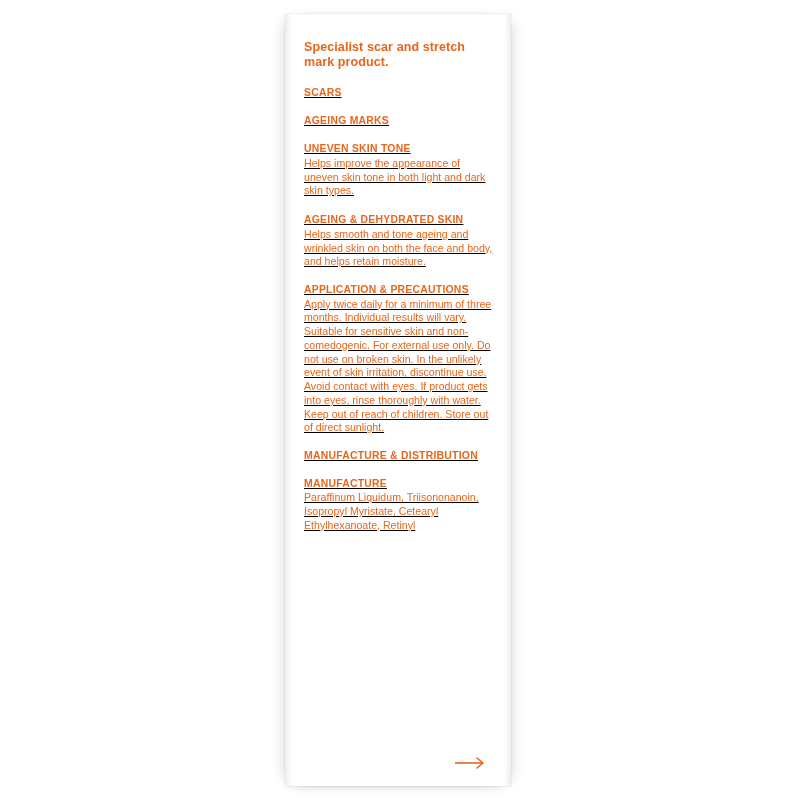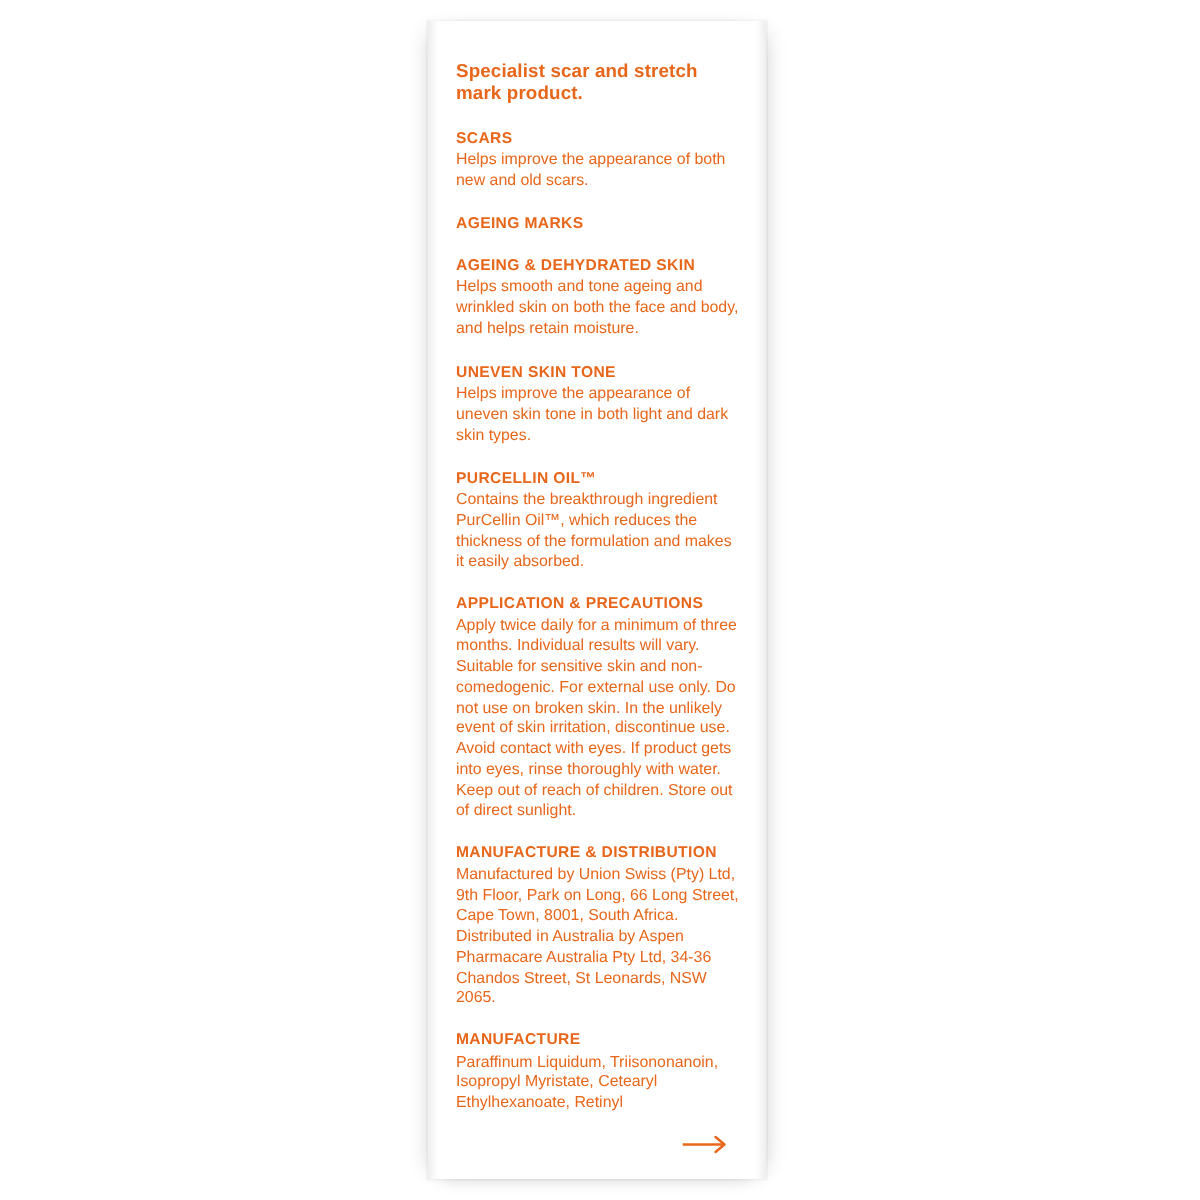--- a/index.html
+++ b/index.html
@@ -54,21 +54,21 @@
     width: 190px;
   }
   .lede {
     color: #E8661A;
     font-weight: bold;
     font-size: 12.5px;
     line-height: 1.22;
     letter-spacing: 0.1px;
     margin: 0 0 13px 0;
   }
-  .section { margin: 16px 0 11px 0; }
+  .section { margin: 16px 0 11px 0; text-decoration: underline; }
   .heading {
     color: #E8661A;
     font-weight: bold;
     font-size: 10.4px;
     letter-spacing: 0.25px;
     line-height: 1.2;
     margin: 0 0 1px 0;
   }
   .body {
     color: #E8661A;
@@ -93,50 +93,44 @@
 <body>
 
 <div id="stage">
   <div id="panel">
     <div id="content">
 
       <p class="lede">Specialist scar and stretch mark product.</p>
 
       <div class="section">
         <div class="heading">SCARS</div>
-        <p class="body">Helps improve the appearance of both new and old scars.</p>
       </div>
 
       <div class="section">
         <div class="heading">AGEING MARKS</div>
-      </div>
-
-      <div class="section">
-        <div class="heading">AGEING &amp; DEHYDRATED SKIN</div>
-        <p class="body">Helps smooth and tone ageing and wrinkled skin on both the face and body, and helps retain moisture.</p>
       </div>
 
       <div class="section">
         <div class="heading">UNEVEN SKIN TONE</div>
         <p class="body">Helps improve the appearance of uneven skin tone in both light and dark skin types.</p>
       </div>
 
       <div class="section">
-        <div class="heading">PURCELLIN OIL™</div>
-        <p class="body">Contains the breakthrough ingredient PurCellin Oil™, which reduces the thickness of the formulation and makes it easily absorbed.</p>
+        <div class="heading">AGEING &amp; DEHYDRATED SKIN</div>
+        <p class="body">Helps smooth and tone ageing and wrinkled skin on both the face and body, and helps retain moisture.</p>
       </div>
+
 
       <div class="section gap-top">
         <div class="heading">APPLICATION &amp; PRECAUTIONS</div>
         <p class="body">Apply twice daily for a minimum of three months. Individual results will vary. Suitable for sensitive skin and non-comedogenic. For external use only. Do not use on broken skin. In the unlikely event of skin irritation, discontinue use. Avoid contact with eyes. If product gets into eyes, rinse thoroughly with water. Keep out of reach of children. Store out of direct sunlight.</p>
       </div>
 
       <div class="section gap-top">
         <div class="heading">MANUFACTURE &amp; DISTRIBUTION</div>
-        <p class="body">Manufactured by Union Swiss (Pty) Ltd, 9th Floor, Park on Long, 66 Long Street, Cape Town, 8001, South Africa. Distributed in Australia by Aspen Pharmacare Australia Pty Ltd, 34-36 Chandos Street, St Leonards, NSW 2065.</p>
       </div>
 
       <div class="section gap-top">
         <div class="heading">MANUFACTURE</div>
         <p class="body">Paraffinum Liquidum, Triisononanoin, Isopropyl Myristate, Cetearyl Ethylhexanoate, Retinyl</p>
       </div>
 
     </div>
 
     <div id="arrow">

